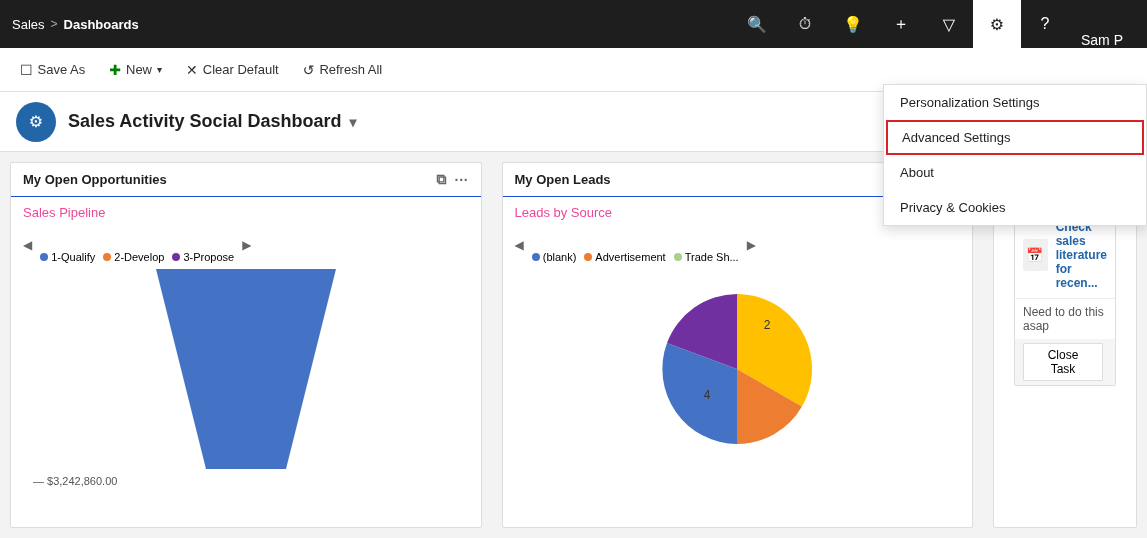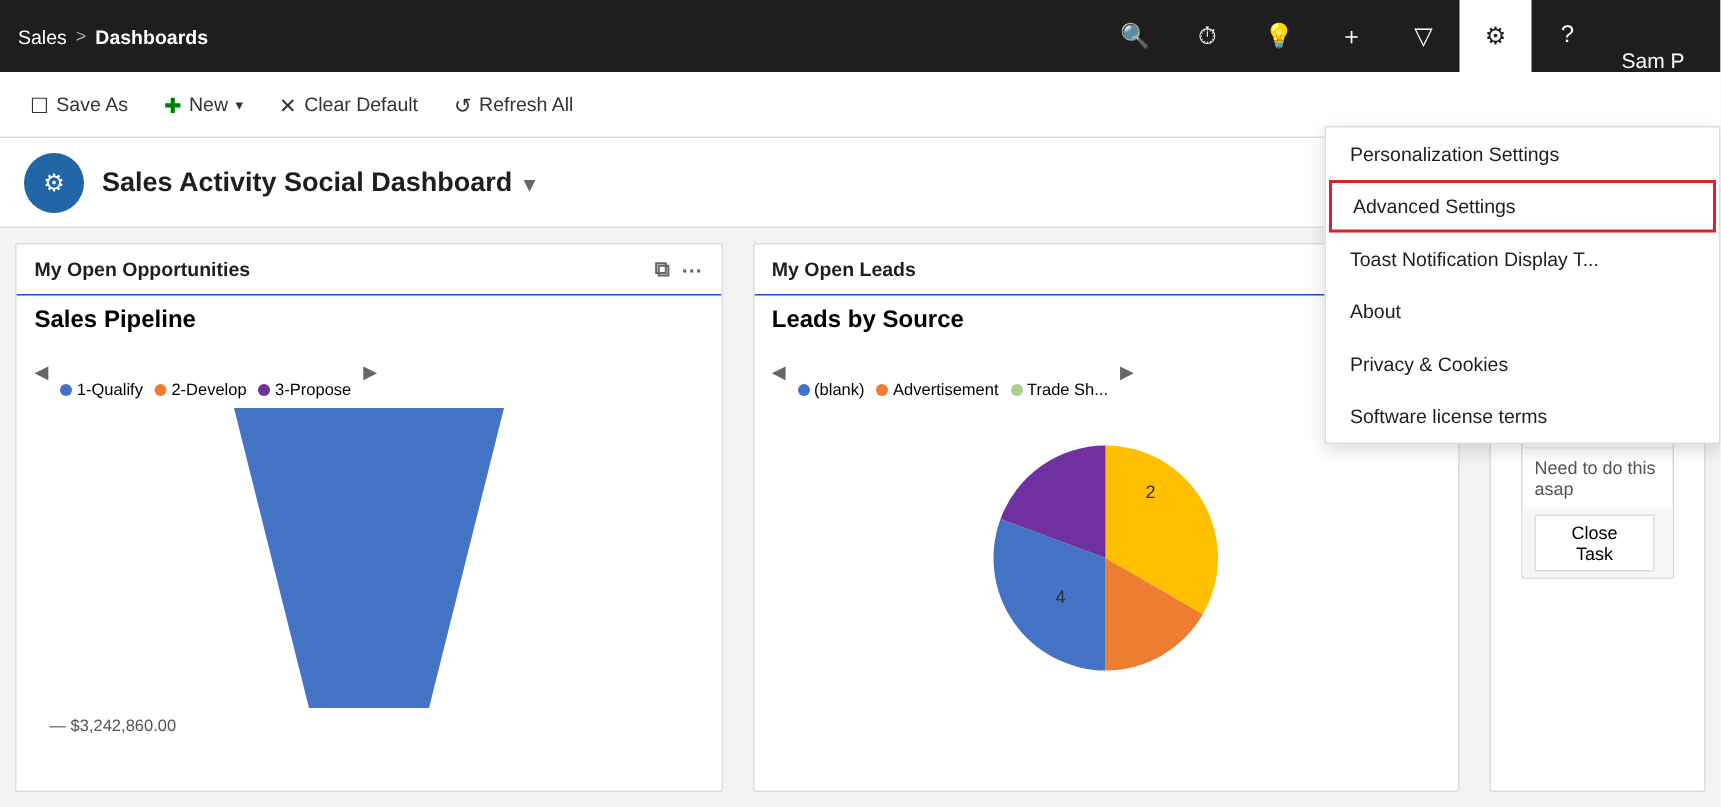--- a/index.html
+++ b/index.html
@@ -131,21 +131,21 @@
       align-items: center;
       justify-content: space-between;
       padding: 8px 12px;
       border-bottom: 1px solid #1d4ed8;
       font-size: 13px;
       font-weight: 600;
       color: #1e1e1e;
     }
     .dash-panel-header-right { display: flex; gap: 8px; align-items: center; color: #666; font-size: 14px; }
     .dash-panel-body { flex: 1; padding: 8px 12px; overflow: hidden; }
-    .chart-title { font-size: 16px; font-weight: 700; margin-bottom: 6px; color: #000000; }
+    .chart-title { font-size: 13px; font-weight: 400; margin-bottom: 6px; color: #ec4899; }
 
     
     .legend { display: flex; align-items: center; gap: 8px; font-size: 11px; margin-bottom: 6px; }
     .legend-item { display: flex; align-items: center; gap: 3px; margin-top: 25px; }
     .legend-dot { width: 8px; height: 8px; border-radius: 50%; }
     .legend-nav { font-size: 12px; color: #666; cursor: pointer; }
 
     
     .panel-clipped {
       width: 144px;
@@ -377,17 +377,15 @@
         </div>
       </div>
     </div>
   </div>
 
 </div>
 
 <div class="dropdown-menu">
   <div class="menu-item">Personalization Settings</div>
   <div class="menu-item highlighted" style="border:2px solid #d9232a;margin:0 2px;">Advanced Settings</div>
-  <div class="menu-item">Toast Notification Display T...</div>
   <div class="menu-item">About</div>
   <div class="menu-item">Privacy &amp; Cookies</div>
-  <div class="menu-item">Software license terms</div>
 </div>
 
 </body></html>

